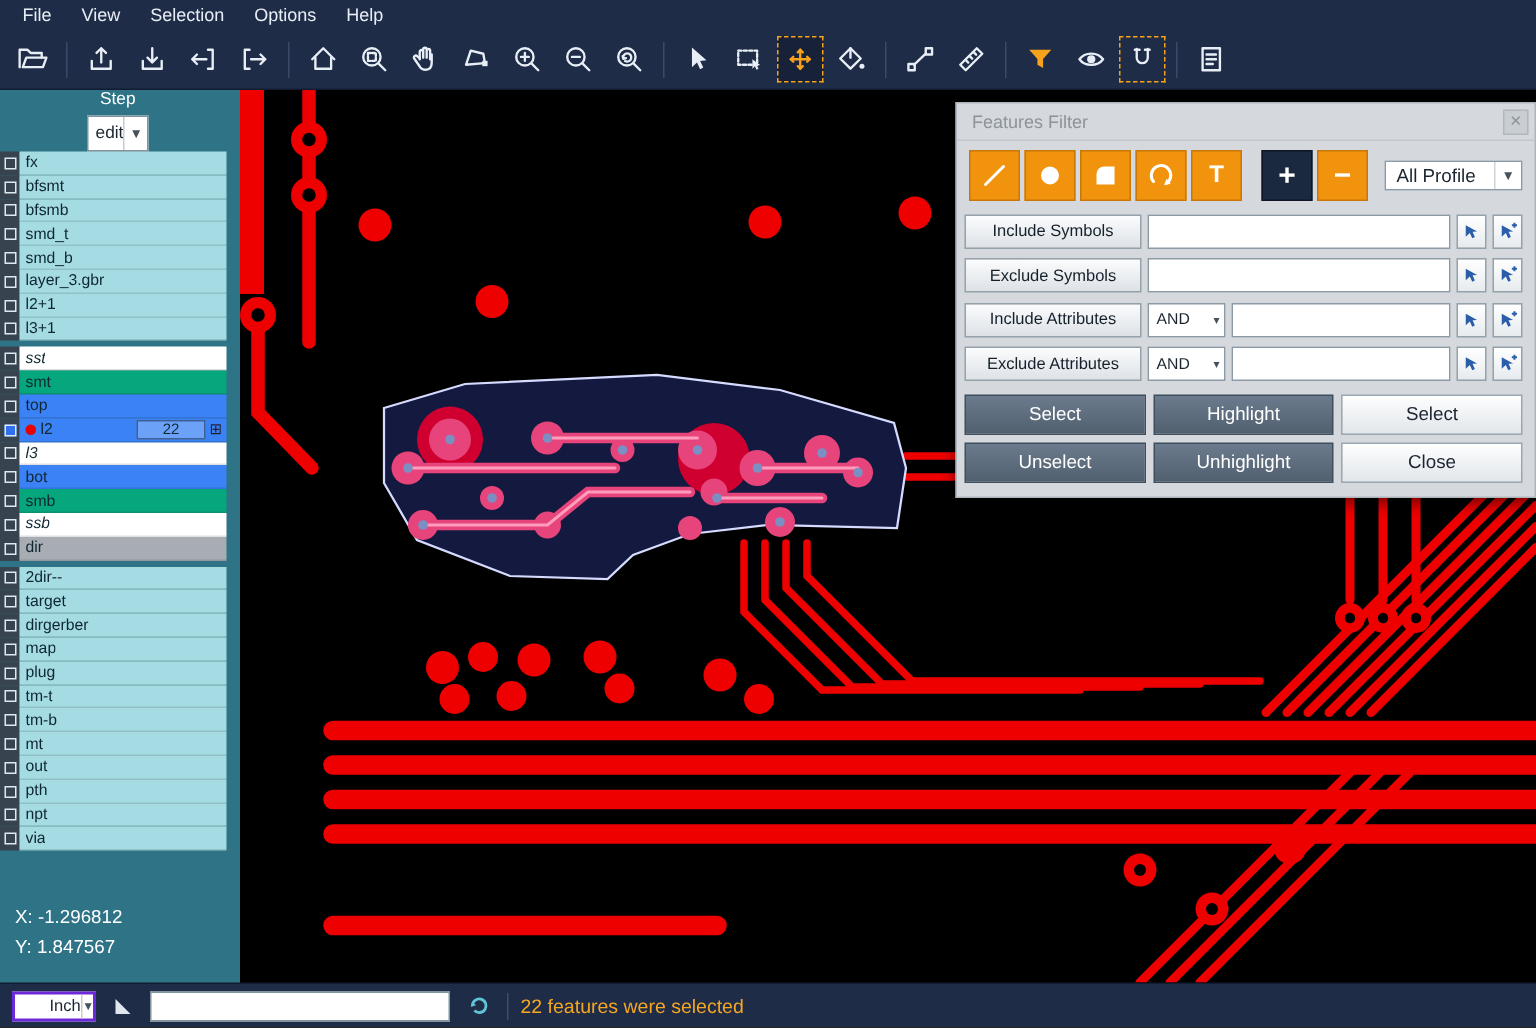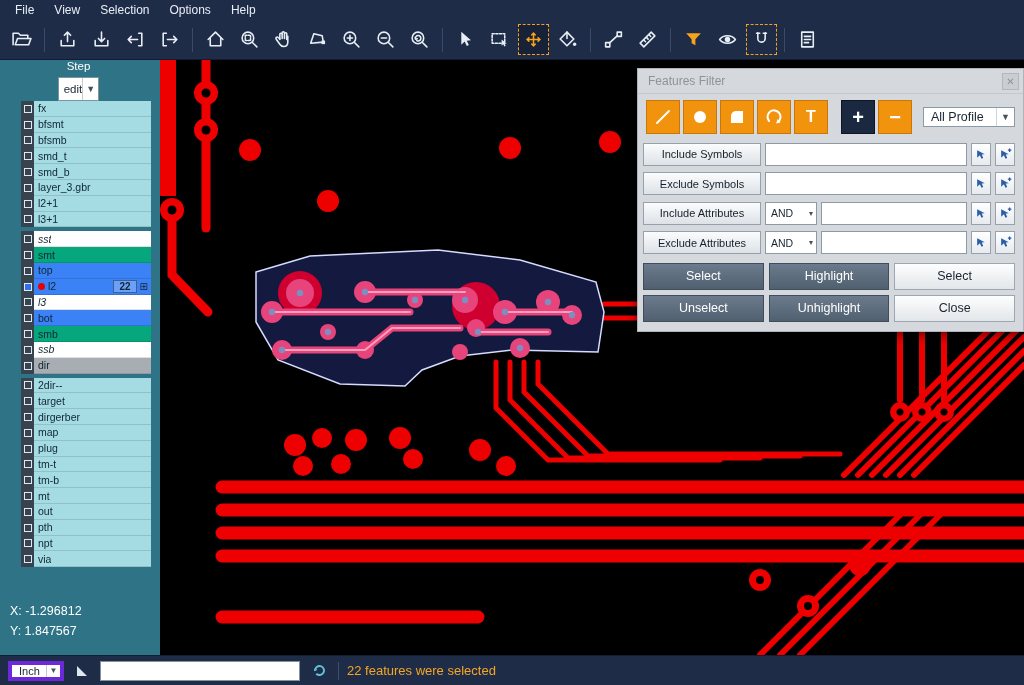--- a/index.html
+++ b/index.html
@@ -25,34 +25,34 @@
   
   .main { display:flex; height:595px; }
 
   
   .sidebar { position:relative; width:160px; background:#2e7386; flex:none; }
   .step-row { height:41px; display:flex; align-items:center; gap:5px; padding:0 5px 0 2px;flex-direction:column; }
   .step-label { color:#fff; font-size:11.5px; flex:none; }
   .step-select { flex:1; height:21px; background:#fff; border:1px solid #7f949e; display:flex; align-items:center; font-size:11.5px; color:#1a2530; padding-left:5px; cursor:pointer; position:relative; }
   .step-select .chv { margin-left:auto; width:16px; height:100%; border-left:1px solid #c3ccd1; display:flex; align-items:center; justify-content:center; color:#45525c; font-size:9px; }
   .layers { padding-right:9px; }
-  .lrow { display:flex; height:15.8px; cursor:pointer;margin-left:21px; }
+  .lrow { display:flex; height:15.8px; cursor:pointer; }
   .lrow.f-group_end { margin-bottom:4px; }
   .cbx-cell { width:13px; flex:none; background:#37444f; display:flex; align-items:center; justify-content:center; }
   .cbx { width:8px; height:8px; border:1px solid #dfeaf0; background:transparent; }
   .f-selected .cbx { background:#2f6ff0; }
   .lbody { flex:1; display:flex; align-items:center; padding:0 3px 0 4px; font-size:10.5px; color:#0e2733; border-bottom:1px solid rgba(0,0,0,.12); }
   .c-cyan   { background:#a5dbe2; }
   .c-white  { background:#ffffff;font-style:italic; }
   .c-green  { background:#06a77d; }
   .c-orange { background:#3b82f6; }
   .c-gray   { background:#a7adb3; }
   .ldot { width:7px; height:7px; border-radius:50%; background:#e80000; margin-right:3px; flex:none; }
   .lname { white-space:nowrap; overflow:hidden; }
-  .lcount { margin-left:auto; font-weight:bold; font-size:10px; padding:0 5px; border:1px solid rgba(0,0,0,.4); background:rgba(255,255,255,.25); }
+  .lcount { margin-left:auto; font-weight:normal; font-size:10px; padding:0 16px; border:1px solid rgba(0,0,0,.4); background:rgba(255,255,255,.25); }
   .lgrid { font-size:10px; margin-left:3px; color:#223; }
   .coords { position:absolute; left:10px; bottom:14px; color:#ffffff; font-size:12.5px; line-height:20px; }
 
   
   .canvas { flex:1; position:relative; background:#000; overflow:hidden; }
   .canvas > svg.art { position:absolute; inset:0; width:100%; height:100%; }
 
   
   .dialog { position:absolute; top:8px; left:477px; width:387px; height:264px; background:#d5d9dd; border:1px solid #aeb4ba; box-shadow:0 3px 10px rgba(0,0,0,.55); z-index:5; }
   .dlg-title { height:25px; display:flex; align-items:center; padding:0 4px 0 10px; border-bottom:1px solid #c3c8cd; }
@@ -75,21 +75,21 @@
   .finput { flex:1; height:23px; border:1px solid #8c9aa6; background:#fff; font-size:11px; padding:0 4px; font-family:inherit; min-width:20px; }
   .pick { width:20px; height:23px; flex:none; background:linear-gradient(#ffffff,#e7ebee); border:1px solid #95a2ac; display:flex; align-items:center; justify-content:center; cursor:pointer; padding:0; }
   .pick svg { width:13px; height:13px; }
   .dlg-actions { padding:8px 8px 0 5px; display:grid; grid-template-columns:1fr 1fr 1fr; gap:5px; }
   .abtn { height:27px; font-size:12.5px; cursor:pointer; font-family:inherit; }
   .abtn.dark { background:linear-gradient(#6b7b8d,#51606f); color:#fff; border:1px solid #3f4e5c; }
   .abtn.lite { background:linear-gradient(#fdfefe,#e2e6ea); color:#1c2430; border:1px solid #9ba8b2; }
 
   
   .statusbar { height:30px; background:#1f2c47; display:flex; align-items:center; gap:8px; padding:0 8px; border-top:1px solid #121d33; }
-  .unit-select { width:56px; height:20px; background:#fff; border:4px solid #6d28d9; display:flex; align-items:center; font-size:11px; color:#1a2530; padding-left:7px; cursor:pointer; }
+  .unit-select { width:56px; height:20px; background:#fff; border:2px solid #6d28d9; display:flex; align-items:center; font-size:11px; color:#1a2530; padding-left:23px; cursor:pointer; }
   .unit-select .chv { margin-left:auto; width:14px; height:100%; border-left:1px solid #c3ccd1; display:flex; align-items:center; justify-content:center; font-size:8px; color:#45525c; }
   .corner-ic { width:20px; height:20px; display:flex; align-items:center; justify-content:center; cursor:pointer; }
   .cmd-input { width:200px; height:20px; background:#fff; border:1px solid #7f949e; font-size:11px; padding:0 4px; font-family:inherit; }
   .sync-ic { width:22px; height:22px; display:flex; align-items:center; justify-content:center; cursor:pointer; }
   .sb-sep { width:1px; height:18px; background:#3c4d6d; }
   .sb-msg { color:#f5a623; font-size:13px; }
 </style>
 </head>
 <body>
 

